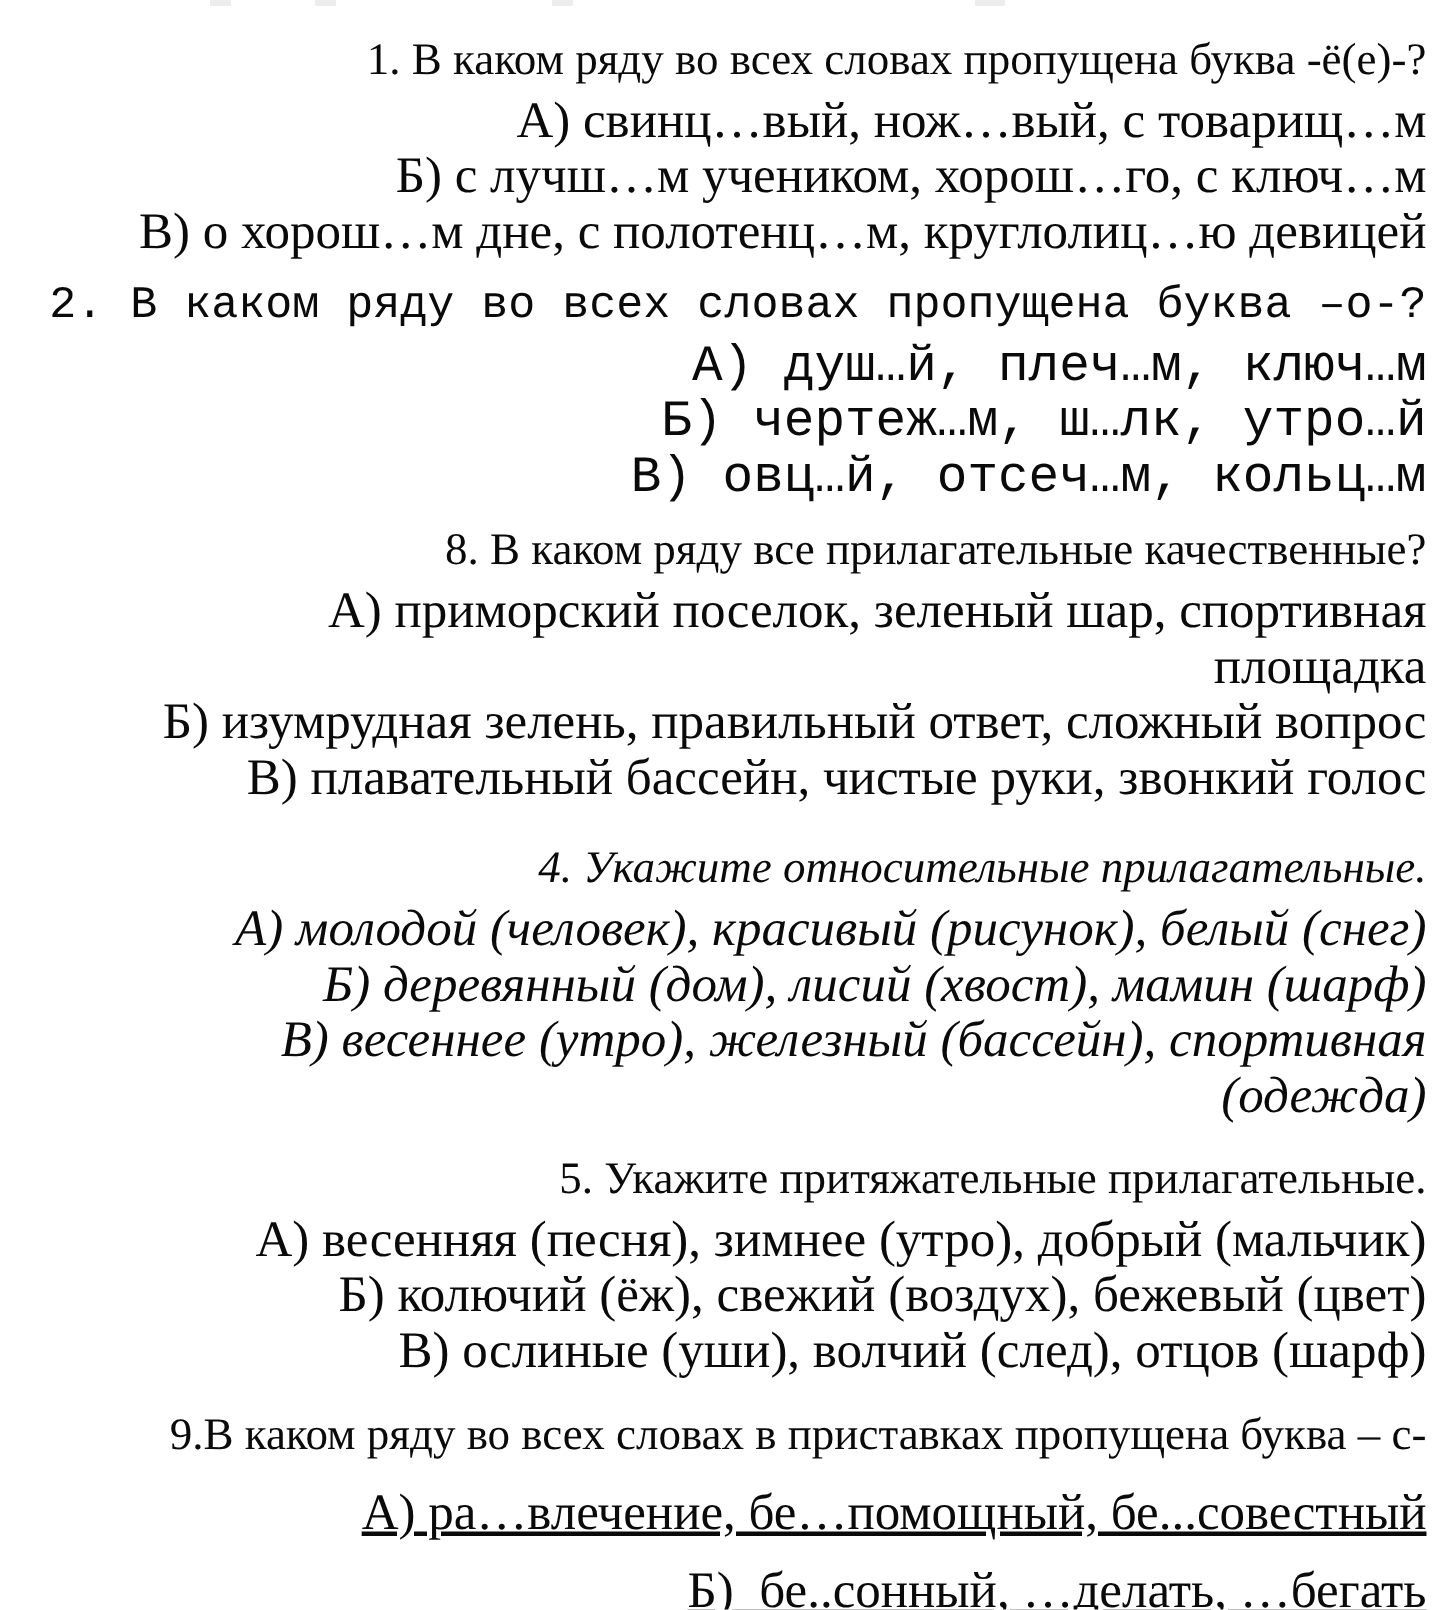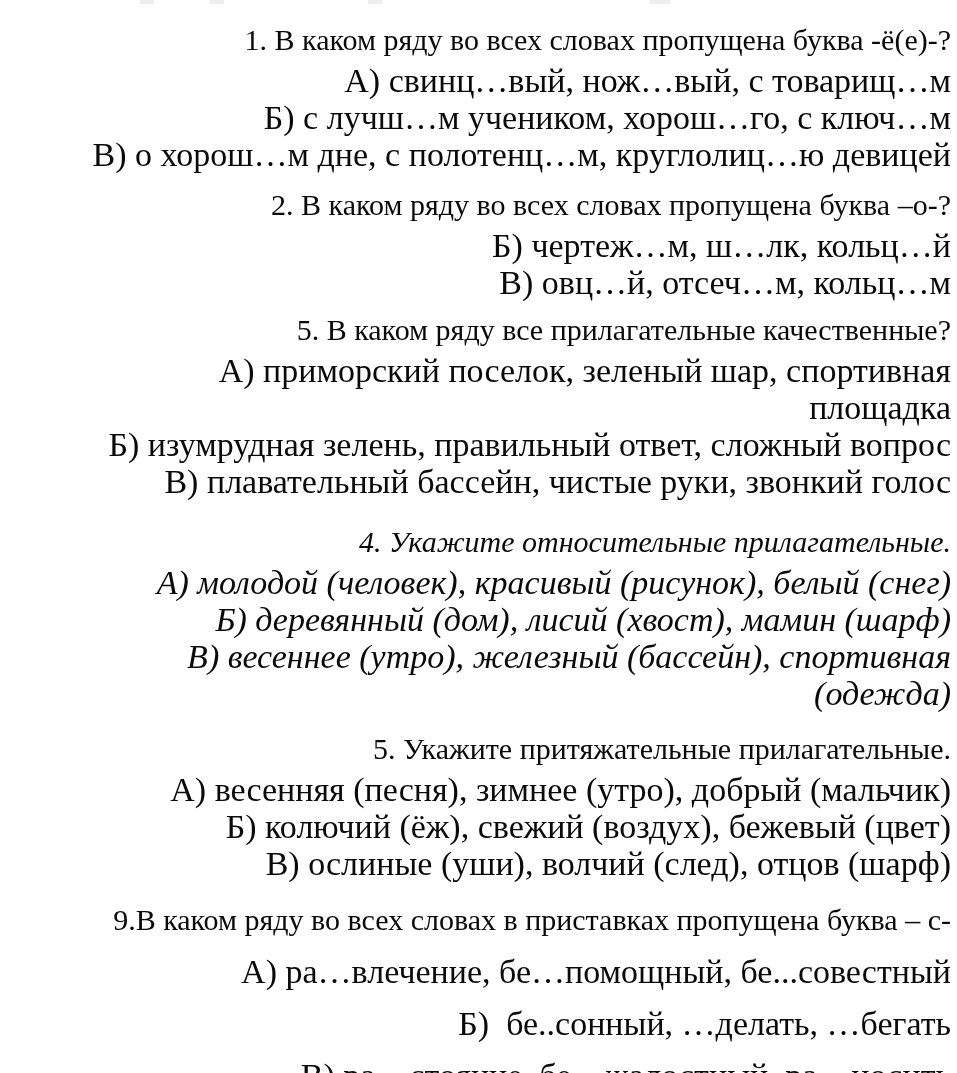--- a/index.html
+++ b/index.html
@@ -44,28 +44,29 @@
     font-size: 30px;
     line-height: 37px;
     margin-bottom: 4px;
   }
   .opt {
     font-size: 34px;
     line-height: 37px;
     padding-left: 68px;
   }
   .q1 { margin-bottom: 13px; }
-  .q2 { margin-bottom: 10px; }
+  .q2 { margin-bottom: 10px; font-family: Liberation Mono, monospace; }
   .q3 { margin-bottom: 23px; }
   .q4 { margin-bottom: 18px; font-style: italic; }
   .q5 { margin-bottom: 19px; }
   .q6 { margin-bottom: 0; }
   .q6 .opt {
     padding-left: 85px;
     margin-top: 15px;
+    text-decoration: underline;
   }
 </style>
 </head>
 <body>
 
 <div class="crop-artifact">
   <span class="m m1"></span>
   <span class="m m2"></span>
   <span class="m m3"></span>
   <span class="m m4"></span>
@@ -78,27 +79,28 @@
     <div class="options">
       <p class="opt">А) свинц…вый, нож…вый, с товарищ…м</p>
       <p class="opt">Б) с лучш…м учеником, хорош…го, с ключ…м</p>
       <p class="opt">В) о хорош…м дне, с полотенц…м, круглолиц…ю девицей</p>
     </div>
   </section>
 
   <section class="question q2">
     <p class="q-title">2. В каком ряду во всех словах пропущена буква –о-?</p>
     <div class="options">
-      <p class="opt">Б) чертеж…м, ш…лк, кольц…й</p>
+      <p class="opt">А) душ…й, плеч…м, ключ…м</p>
+      <p class="opt">Б) чертеж…м, ш…лк, утро…й</p>
       <p class="opt">В) овц…й, отсеч…м, кольц…м</p>
     </div>
   </section>
 
   <section class="question q3">
-    <p class="q-title">5. В каком ряду все прилагательные качественные?</p>
+    <p class="q-title">8. В каком ряду все прилагательные качественные?</p>
     <div class="options">
       <p class="opt">А) приморский поселок, зеленый шар, спортивная площадка</p>
       <p class="opt">Б) изумрудная зелень, правильный ответ, сложный вопрос</p>
       <p class="opt">В) плавательный бассейн, чистые руки, звонкий голос</p>
     </div>
   </section>
 
   <section class="question q4">
     <p class="q-title">4. Укажите относительные прилагательные.</p>
     <div class="options">

